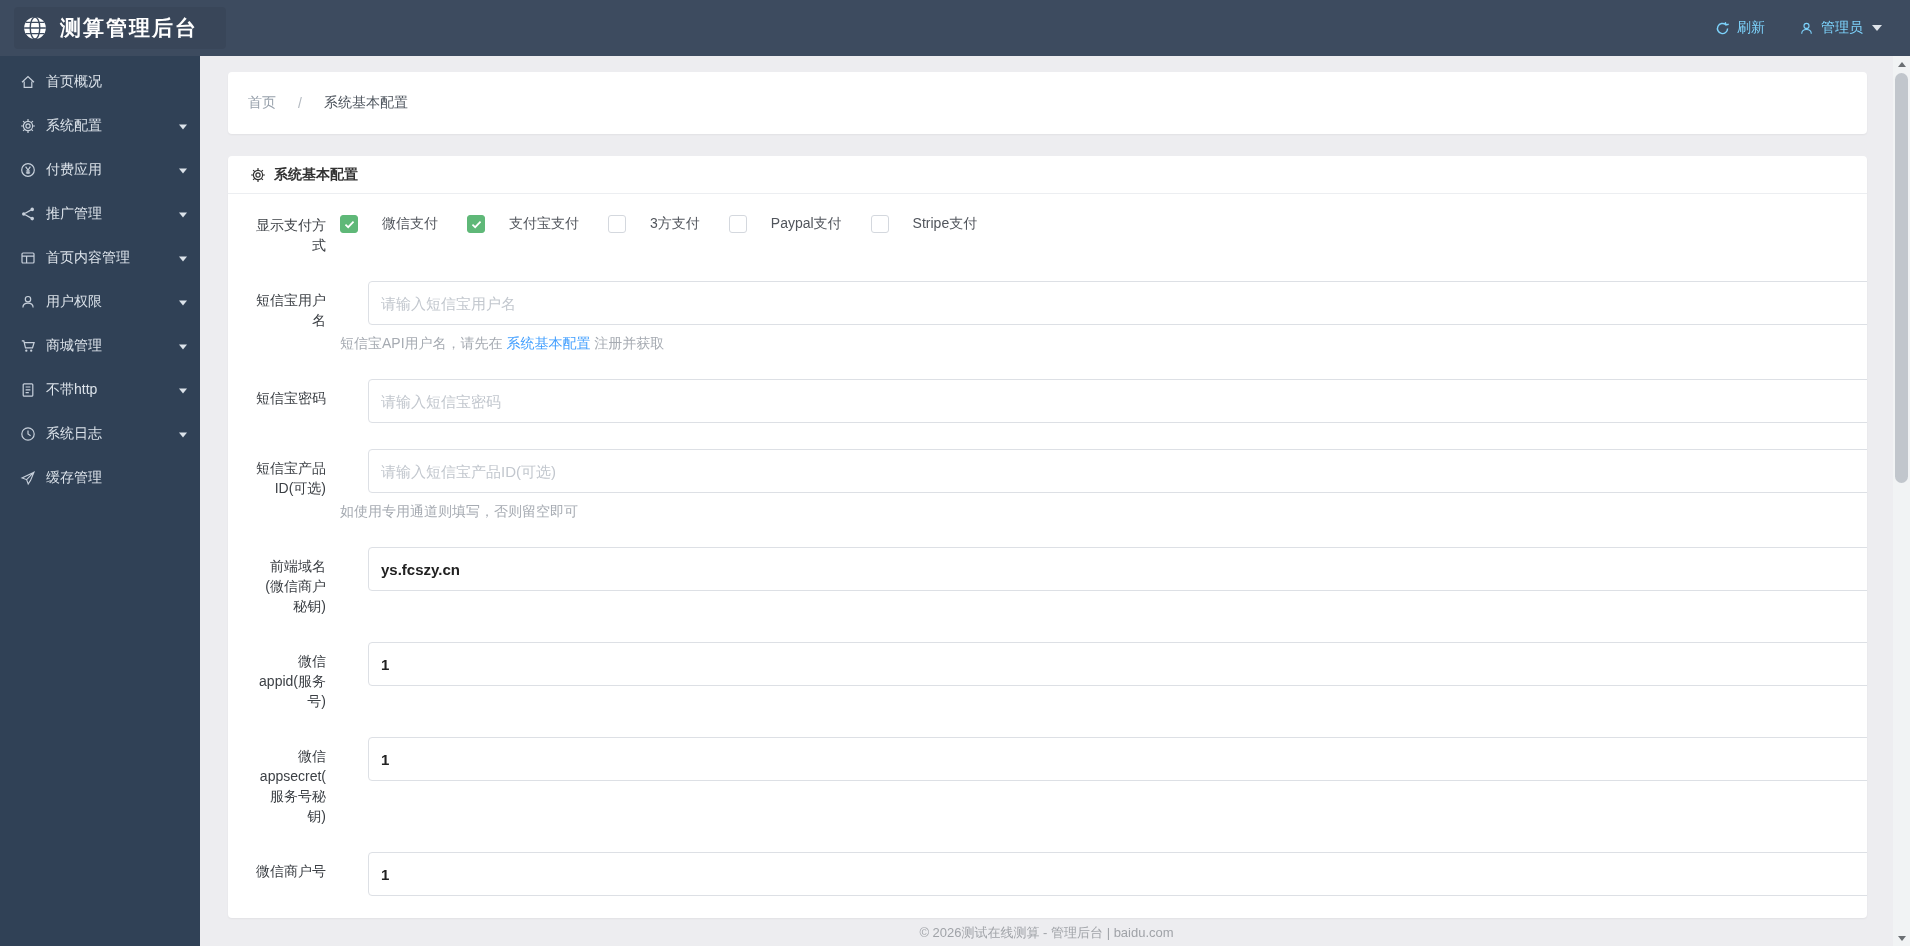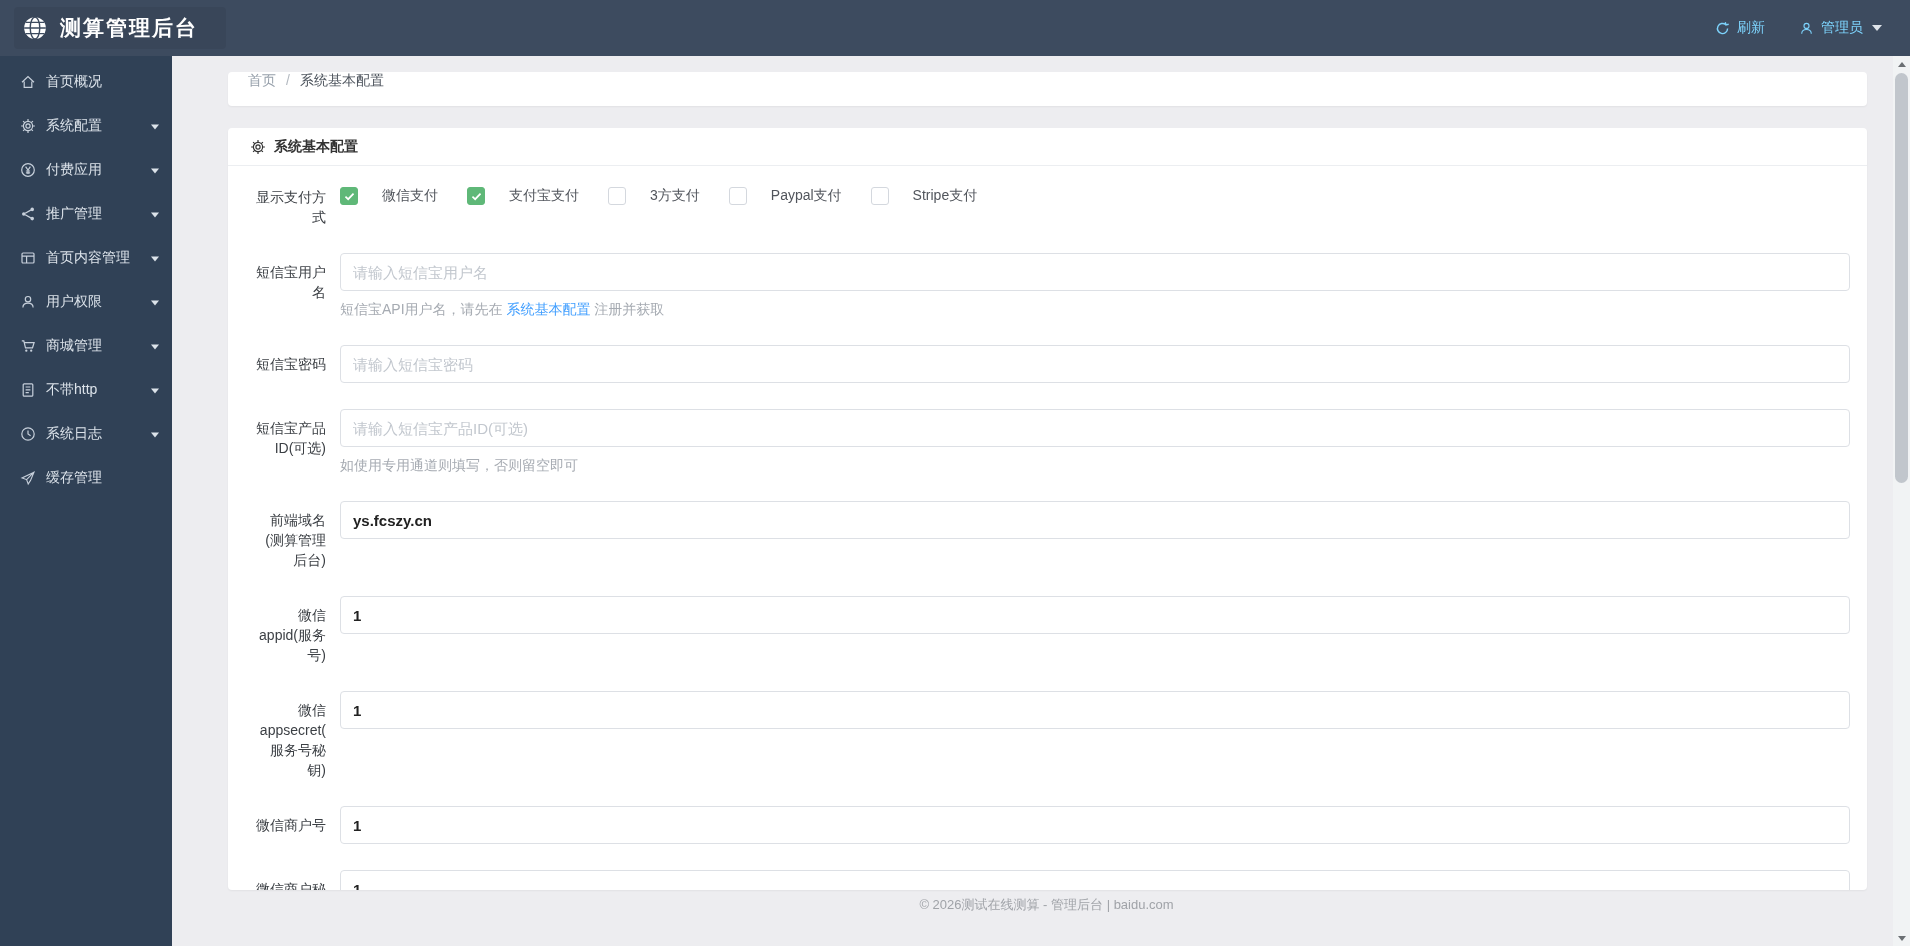--- a/index.html
+++ b/index.html
@@ -13,56 +13,56 @@
   .logo { display:flex; align-items:center; gap:12px; margin-left:14px;
     background:rgba(0,0,0,.06); padding:7px 28px 7px 8px; border-radius:4px; }
   .logo-title { color:#ffffff; font-size:21px; font-weight:bold; letter-spacing:2px; }
   .nav-right { display:flex; align-items:center; gap:34px; margin-right:28px; }
   .nav-btn { display:flex; align-items:center; gap:7px; color:#7dd3fc; font-size:14px; cursor:pointer; }
   .nav-btn svg { width:15px; height:15px; }
   .caret { width:0; height:0; border:5px solid transparent; border-top:6px solid #dfe4ea;
     margin-top:5px; margin-left:2px; }
 
   
-  .sidebar { position:fixed; left:0; top:56px; width:172px; height:890px;
+  .sidebar { position:fixed; left:0; top:56px; width:200px; height:890px;
     background:#304156; z-index:20; padding-top:4px; }
   .s-item { display:flex; align-items:center; height:44px; padding:0 13px 0 20px;
     color:#dce3ea; font-size:14px; cursor:pointer; }
   .s-item .mi { width:16px; height:16px; margin-right:10px; color:#c7d0db; flex:0 0 16px; }
   .s-label { white-space:nowrap; }
   .s-caret { margin-left:auto; width:0; height:0; border:4.5px solid transparent;
     border-top:5.5px solid #dce3ea; transform:translateY(2.5px); }
 
   
   .main { position:fixed; left:200px; top:56px; width:1693px; height:890px;
     background:#ededf0; overflow:hidden; }
-  .bc-card { margin:16px 26px 0 28px; height:34px; background:#fff; border-radius:4px;
-    box-shadow:0 1px 2px rgba(0,0,0,.05); display:flex; align-items:flex-start;
-    padding-left:20px; font-size:14px; gap:10px; }
+  .bc-card { margin:16px 26px 0 28px; height:62px; background:#fff; border-radius:4px;
+    box-shadow:0 1px 2px rgba(0,0,0,.05); display:flex; align-items:center;
+    padding-left:20px; font-size:14px; gap:22px; }
   .bc-home { color:#97a0ab; cursor:pointer; }
   .bc-sep { color:#b3b9c0; }
   .bc-cur { color:#4c535c; }
 
   .card { margin:22px 26px 0 28px; height:762px; background:#fff; border-radius:4px;
     box-shadow:0 1px 2px rgba(0,0,0,.05); overflow:hidden; }
   .card-hd { height:38px; border-bottom:1px solid #eceef1; display:flex; align-items:center;
     padding-left:22px; gap:8px; }
   .card-hd svg { width:16px; height:16px; color:#333; }
   .card-title { font-size:14px; font-weight:bold; color:#333; }
   .card-bd { padding:20px 17px 0 24px; }
 
   .frow { display:flex; align-items:flex-start; margin-bottom:26px; }
   .flabel { flex:0 0 74px; margin-right:14px; text-align:right; font-size:14px;
     line-height:20px; color:#3b3f44; padding-top:9px; word-break:break-word; }
   .cb-row .flabel { padding-top:1px; }
   .fctrl { flex:1; min-width:0; }
 
-  .finput { width:100%; height:38px; border:1px solid #dde0e5; border-radius:4px;
+  .finput { width:100%; height:44px; border:1px solid #dde0e5; border-radius:4px;
     padding:0 12px; font-size:15px; color:#222; font-weight:600; outline:none;
-    font-family:"Liberation Sans","DejaVu Sans",sans-serif; background:#fff; }
+    font-family:"Liberation Sans","DejaVu Sans",sans-serif; background:#fff;margin-left:28px; }
   .finput::placeholder { color:#c2c7ce; font-weight:400; font-size:15px; }
   .fh { margin-top:9px; font-size:14px; color:#a6abb2; line-height:19px; }
   .fh a { color:#409EFF; text-decoration:none; cursor:pointer; }
 
   .cbs { display:flex; align-items:center; flex-wrap:wrap; padding-top:1px; }
   .cbx { display:flex; align-items:center; margin-right:29px; cursor:pointer; }
   .cbox { width:18px; height:18px; border:1px solid #d4d8de; border-radius:3px;
     background:#fff; display:flex; align-items:center; justify-content:center; }
   .cbox svg { width:11px; height:9px; display:none; }
   .cbx.on .cbox { background:#5FB878; border-color:#5FB878; }
@@ -332,21 +332,21 @@
     <label class="flabel">短信宝产品ID(可选)</label>
     <div class="fctrl">
       <input class="finput" type="text" placeholder="请输入短信宝产品ID(可选)" style="">
       <div class="fh">
         <span class="fh-pre">如使用专用通道则填写，否则留空即可</span><span class="fh-suf"></span>
       </div>
     </div>
   </div>
 
   <div class="frow">
-    <label class="flabel">前端域名(测算管理后台)</label>
+    <label class="flabel">前端域名(微信商户秘钥)</label>
     <div class="fctrl">
       <input class="finput" type="text" value="ys.fcszy.cn" style="">
       
     </div>
   </div>
 
   <div class="frow">
     <label class="flabel">微信appid(服务号)</label>
     <div class="fctrl">
       <input class="finput" type="text" value="1" style="">

